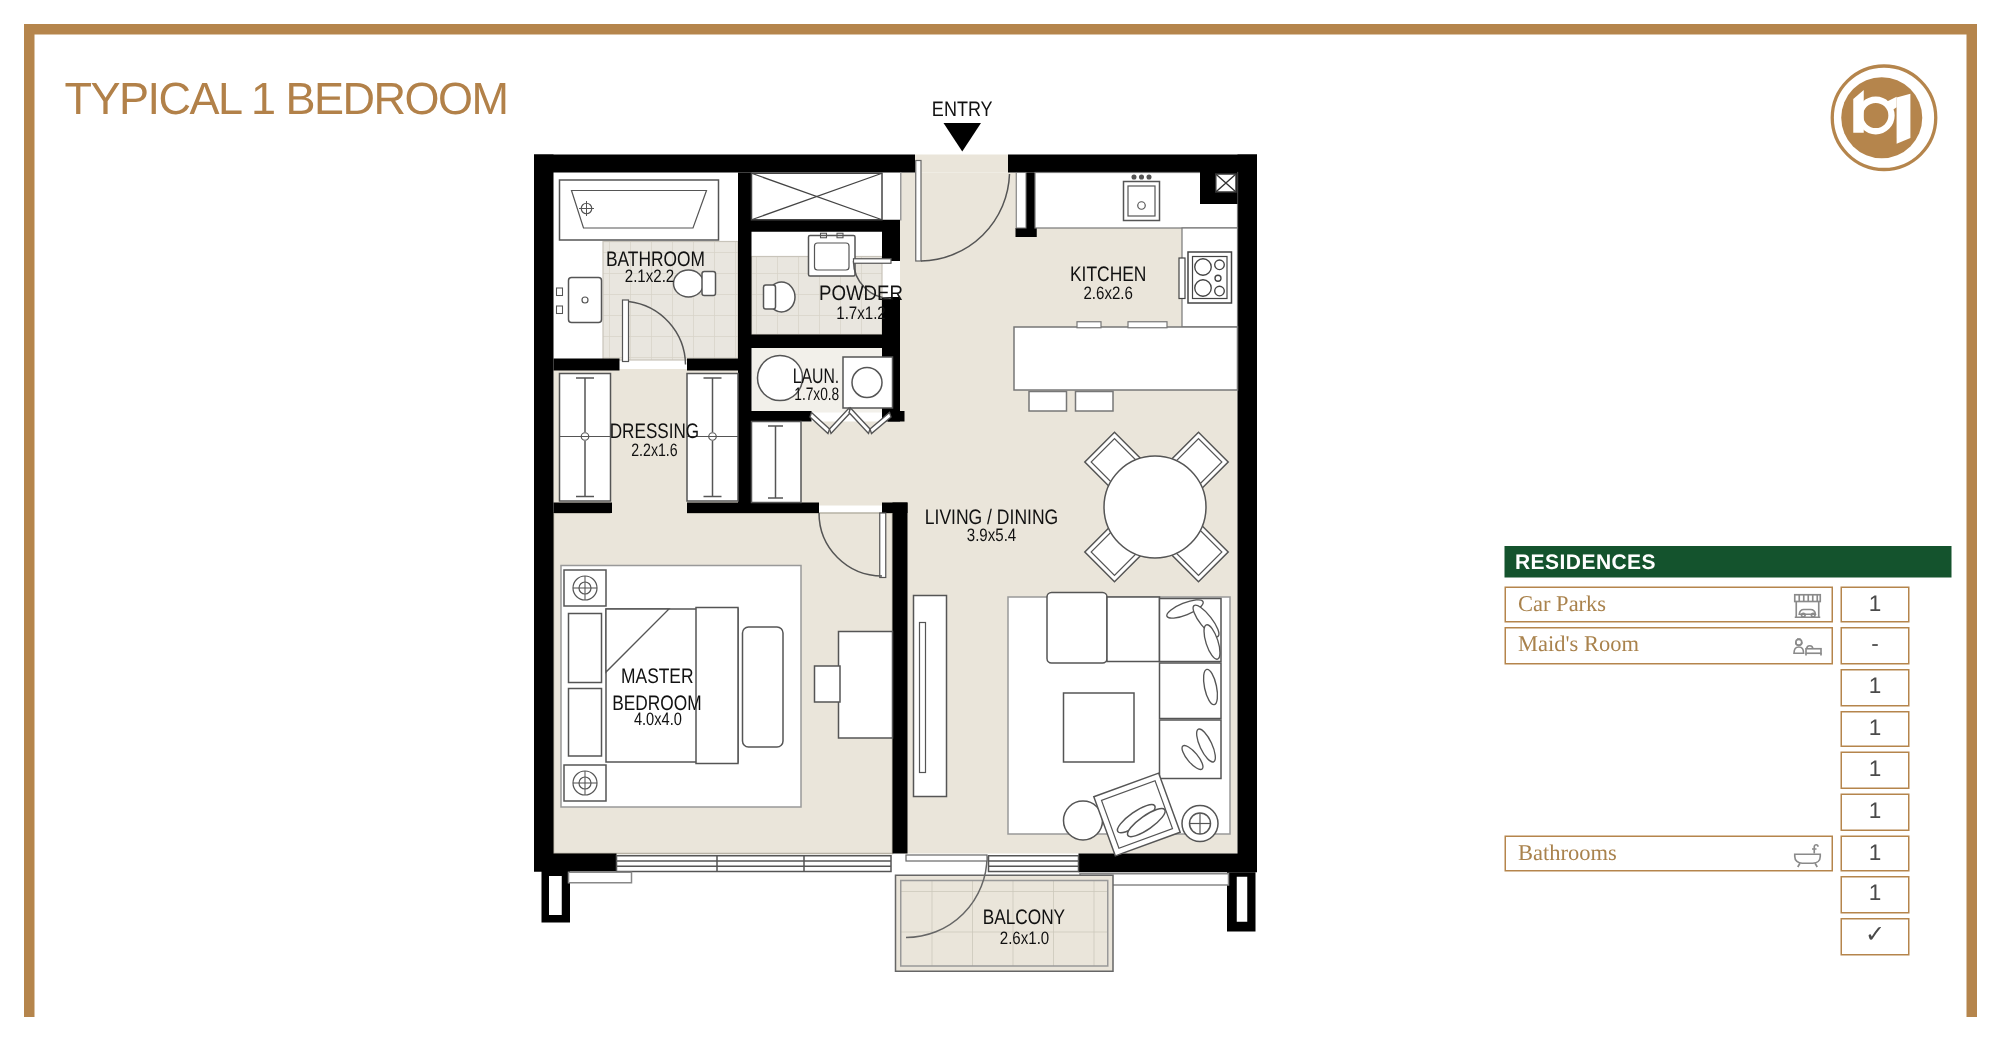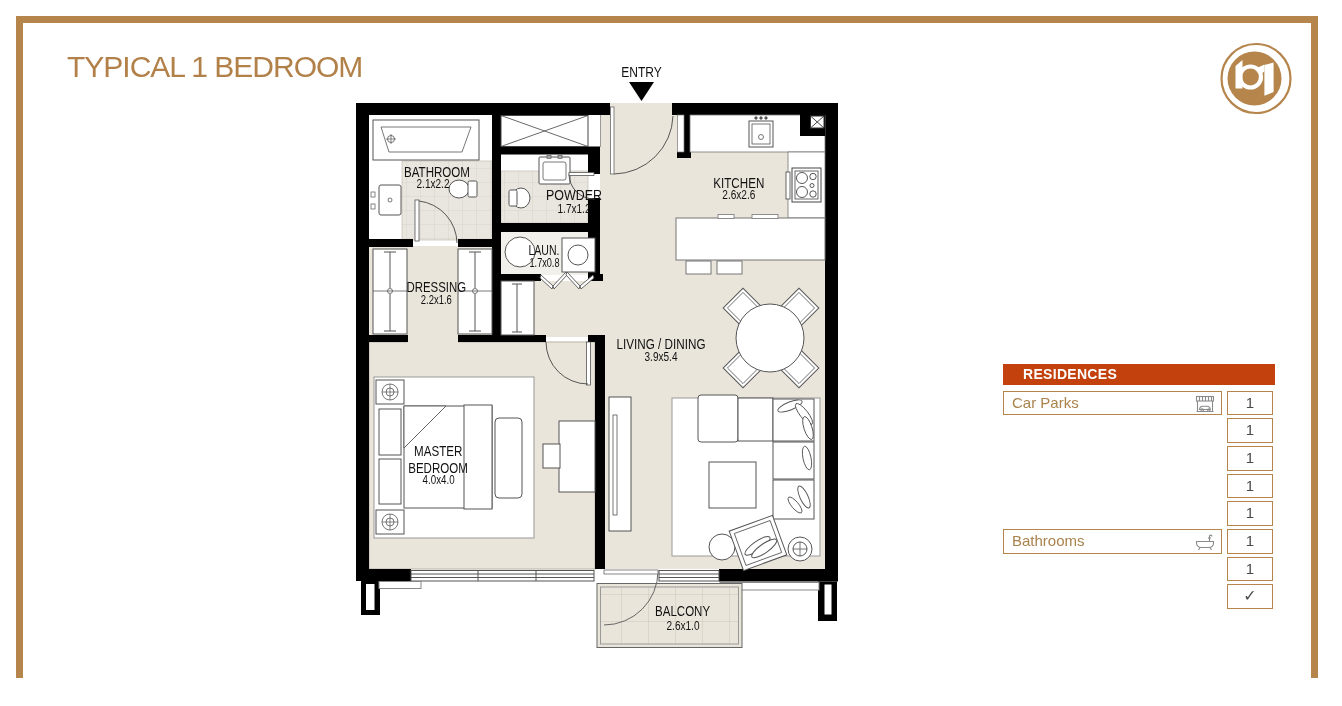--- a/index.html
+++ b/index.html
@@ -1,33 +1,33 @@
 <!DOCTYPE html>
 <html><head>
 <meta charset="utf-8">
 <style>
   html,body{margin:0;padding:0;background:#ffffff;}
   #page{position:relative;width:1342px;height:706px;overflow:hidden;background:#ffffff;font-family:"Liberation Sans",sans-serif;}
   .abs{position:absolute;}
   .trow{position:relative;height:24.6px;margin-top:3.1px;}
-  .lbox{position:absolute;left:0;top:0;width:219px;height:24.6px;border:1px solid #b5854c;box-sizing:border-box;background:#fff;color:#a9824c;font-size:15px;line-height:22.6px;padding-left:8px;}
+  .lbox{position:absolute;left:0;top:0;width:219px;height:24.6px;border:1px solid #b5854c;box-sizing:border-box;background:#fff;color:#a9824c;font-size:15px;line-height:22.6px;padding-left:8px;font-family:Liberation Serif, serif;}
   .vbox{position:absolute;left:224px;top:0;width:46px;height:24.6px;border:1px solid #b5854c;box-sizing:border-box;background:#fff;text-align:center;color:#4a4a4a;font-size:15px;line-height:22.6px;}
   .ic{position:absolute;right:5px;top:1px;width:22px;height:22px;}
 </style>
 </head>
 <body>
 <div id="page">
 
   <div class="abs" style="left:16px;top:16px;width:1302px;height:7px;background:#b5854c;"></div>
 
   <div class="abs" style="left:16px;top:16px;width:7px;height:662px;background:#b5854c;"></div>
 
   <div class="abs" style="left:1311px;top:16px;width:7px;height:662px;background:#b5854c;"></div>
 
-  <div class="abs" style="left:67px;top:50px;font-size:30px;color:#b28149;letter-spacing:-1px;">TYPICAL 1 BEDROOM</div>
+  <div class="abs" style="left:43px;top:50px;font-size:30px;color:#b28149;letter-spacing:-1px;">TYPICAL 1 BEDROOM</div>
 
   <svg class="abs" style="left:1218px;top:40px;" width="76" height="76" viewBox="0 0 76 76">
 
     <circle cx="38" cy="38.5" r="34.5" fill="none" stroke="#b5854c" stroke-width="2.2"></circle>
 
     <circle cx="36.5" cy="38.5" r="27" fill="#b5854c"></circle>
 
     <polygon points="17.5,26 24.5,20 24.5,48.5 17.5,48.5" fill="#ffffff"></polygon>
 
     <circle cx="32.5" cy="37" r="10.5" fill="none" stroke="#ffffff" stroke-width="4.2"></circle>
@@ -401,36 +401,49 @@
       <line x1="793" y1="549" x2="807" y2="549" stroke-width="0.8"></line>
       <line x1="800" y1="542" x2="800" y2="556" stroke-width="0.8"></line>
     </g>
 
     <text x="682.6" y="616" font-size="14" fill="#111" text-anchor="middle" textLength="55" lengthAdjust="spacingAndGlyphs" font-family="Liberation Sans, sans-serif">BALCONY</text>
     <text x="683" y="629.5" font-size="12" fill="#111" text-anchor="middle" textLength="33" lengthAdjust="spacingAndGlyphs" font-family="Liberation Sans, sans-serif">2.6x1.0</text>
   </svg>
 
   <div class="abs" style="left:1003px;top:364px;width:270px;">
 
-    <div style="width:272px;height:21px;background:#c2410c;color:#ffffff;font-weight:bold;font-size:14px;line-height:21px;padding-left:20px;box-sizing:border-box;letter-spacing:0.3px;">RESIDENCES</div>
+    <div style="width:298px;height:21px;background:#14532d;color:#ffffff;font-weight:bold;font-size:14px;line-height:21px;padding-left:7px;box-sizing:border-box;letter-spacing:0.3px;">RESIDENCES</div>
 
     <div class="trow" style="margin-top:5.6px;">
       <div class="lbox">Car Parks
         <svg class="ic" viewBox="0 0 22 22" fill="none" stroke="#8a8a8a" stroke-width="1.1">
           <rect x="2.5" y="3.5" width="17" height="4.5"></rect>
           <path d="M5.5,3.5 V8 M8.5,3.5 V8 M11.5,3.5 V8 M14.5,3.5 V8 M17.5,3.5 V8"></path>
           <path d="M3.5,8 V18.5 M18.5,8 V18.5 M2.5,18.5 H19.5"></path>
           <path d="M5.5,16.5 c0.3,-2.5 1.5,-3.2 3,-3.2 h4.5 c1.8,0 3,0.8 3.3,3.2 z"></path>
           <circle cx="8.2" cy="17" r="1.2"></circle>
           <circle cx="14.8" cy="17" r="1.2"></circle>
         </svg>
       </div>
       <div class="vbox">1</div>
     </div>
 
+    <div class="trow">
+      <div class="lbox">Maid's Room
+        <svg class="ic" viewBox="0 0 22 22" fill="none" stroke="#8a8a8a" stroke-width="1.1">
+          <circle cx="5.2" cy="8.2" r="2"></circle>
+          <path d="M3.2,8.2 a2,2 0 0 0 4,0 M4,6 h2.4"></path>
+          <path d="M2,15.5 c0,-3 1.2,-4.2 3.2,-4.2 c2,0 3.2,1.2 3.2,4.2 z"></path>
+          <rect x="10" y="12.5" width="10" height="3"></rect>
+          <path d="M10,15.5 V17 M20,15.5 V17"></path>
+          <path d="M10.5,12.5 c0,-1.5 0.8,-2 2,-2 c1.2,0 2,0.5 2,2"></path>
+        </svg>
+      </div>
+      <div class="vbox">-</div>
+    </div>
 
     <div class="trow">
       <div class="vbox">1</div>
     </div>
 
     <div class="trow">
       <div class="vbox">1</div>
     </div>
 
     <div class="trow">

